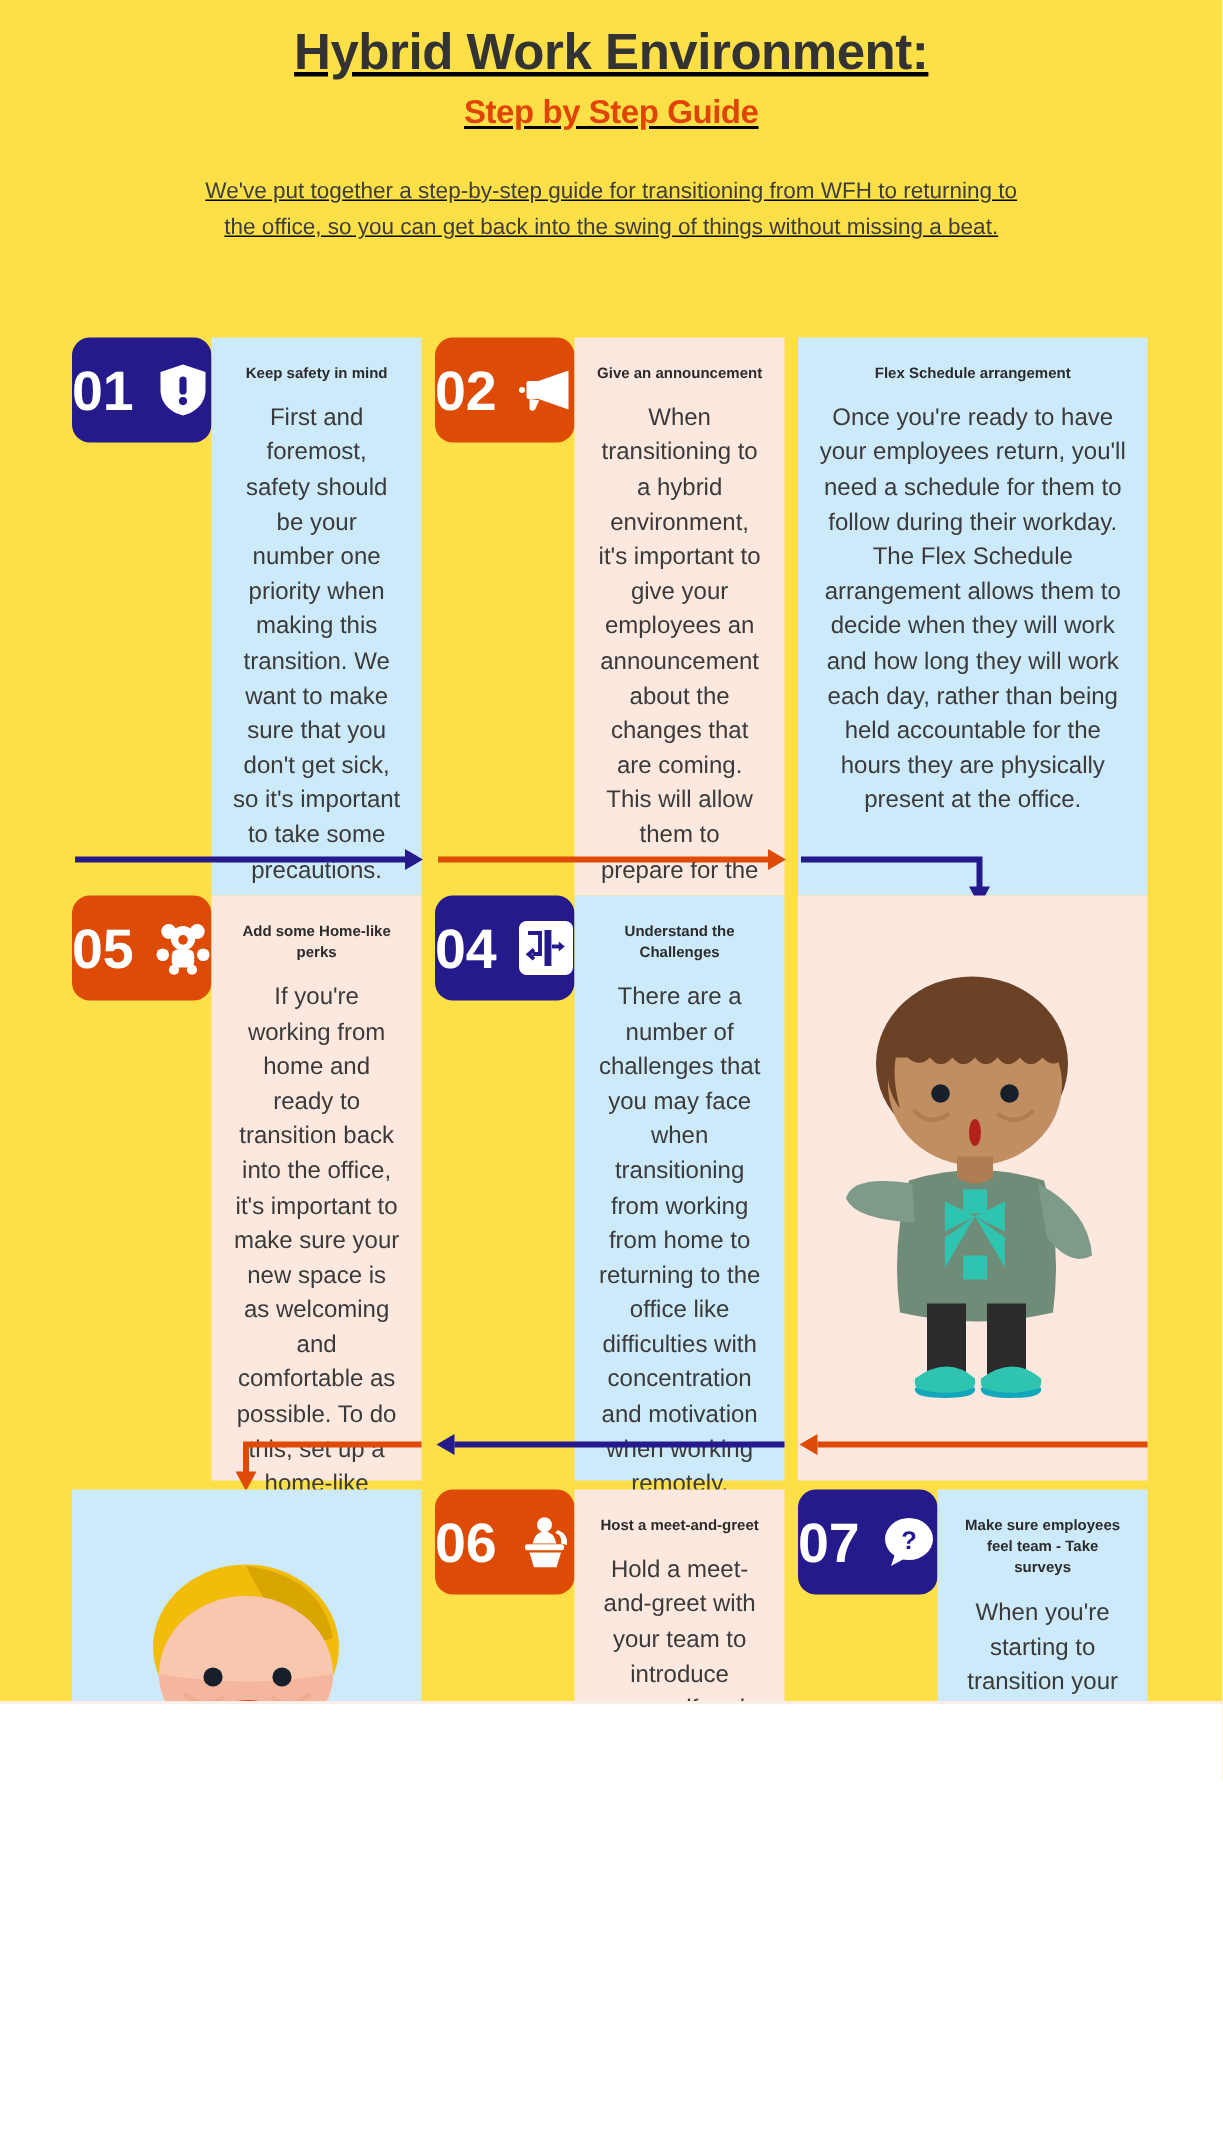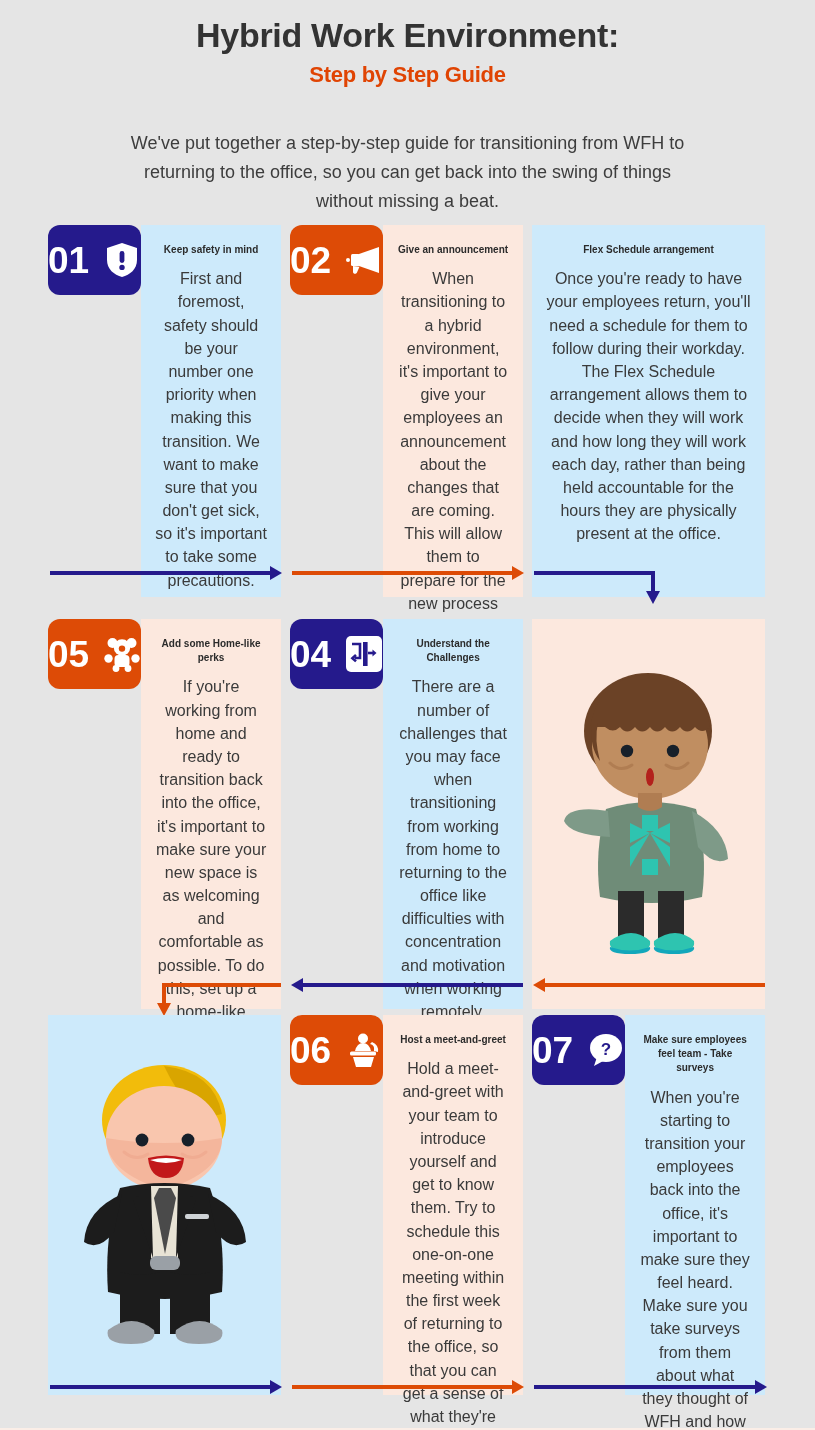--- a/index.html
+++ b/index.html
@@ -5,46 +5,47 @@
   * { box-sizing: border-box; margin: 0; padding: 0; }
   html, body {
     width: 815px;
     height: 1430px;
     background: #ffffff;
     font-family: "Liberation Sans", sans-serif;
   }
   .page {
     position: relative;
     width: 815px;
-    height: 1430px;
-    background: #e5e5e5;
+    height: 1136px;
+    background: #fde047;
     overflow: hidden;
+    text-decoration: underline;
   }
 
   
   .header { padding: 14px 60px 0 60px; text-align: center; }
   .title-line1 {
     font-size: 34px;
     font-weight: bold;
     color: #333333;
     letter-spacing: -0.3px;
     line-height: 1.25;
   }
   .title-line2 {
     font-size: 22px;
     font-weight: bold;
     color: #e04403;
     letter-spacing: -0.3px;
     line-height: 1.25;
     margin-top: 4px;
   }
   .subtitle {
-    margin: 41px auto 0 auto;
+    margin: 28px auto 0 auto;
     max-width: 560px;
-    font-size: 18px;
+    font-size: 15px;
     line-height: 1.62;
     color: #3d3d3d;
     text-align: center;
   }
 
   
   .grid {
     position: absolute;
     left: 48px;
     top: 225px;
@@ -196,21 +197,21 @@
             <path d="M464 3 L476 10 L464 17 Z" fill="#dd4b06"></path>
           </g>
           <g>
             <path d="M486 10 H605 V30" fill="none" stroke="#251a8c" stroke-width="4"></path>
             <path d="M598 28 L605 41 L612 28 Z" fill="#251a8c"></path>
           </g>
         </svg>
       </div>
     </div>
 
-    <div class="row row2" style="margin-top:22px;">
+    <div class="row row2" style="">
 
       <div class="card">
         <div class="card-head orange">
           <span class="card-num">05</span>
           <span class="card-icon">
             <svg width="36" height="36" viewBox="0 0 36 36">
               <circle cx="8.5" cy="7" r="5" fill="#fff"></circle>
               <circle cx="27.5" cy="7" r="5" fill="#fff"></circle>
               <circle cx="18" cy="11.5" r="8.2" fill="#fff"></circle>
               <circle cx="18" cy="12.6" r="3.2" fill="#dd4b06"></circle>

